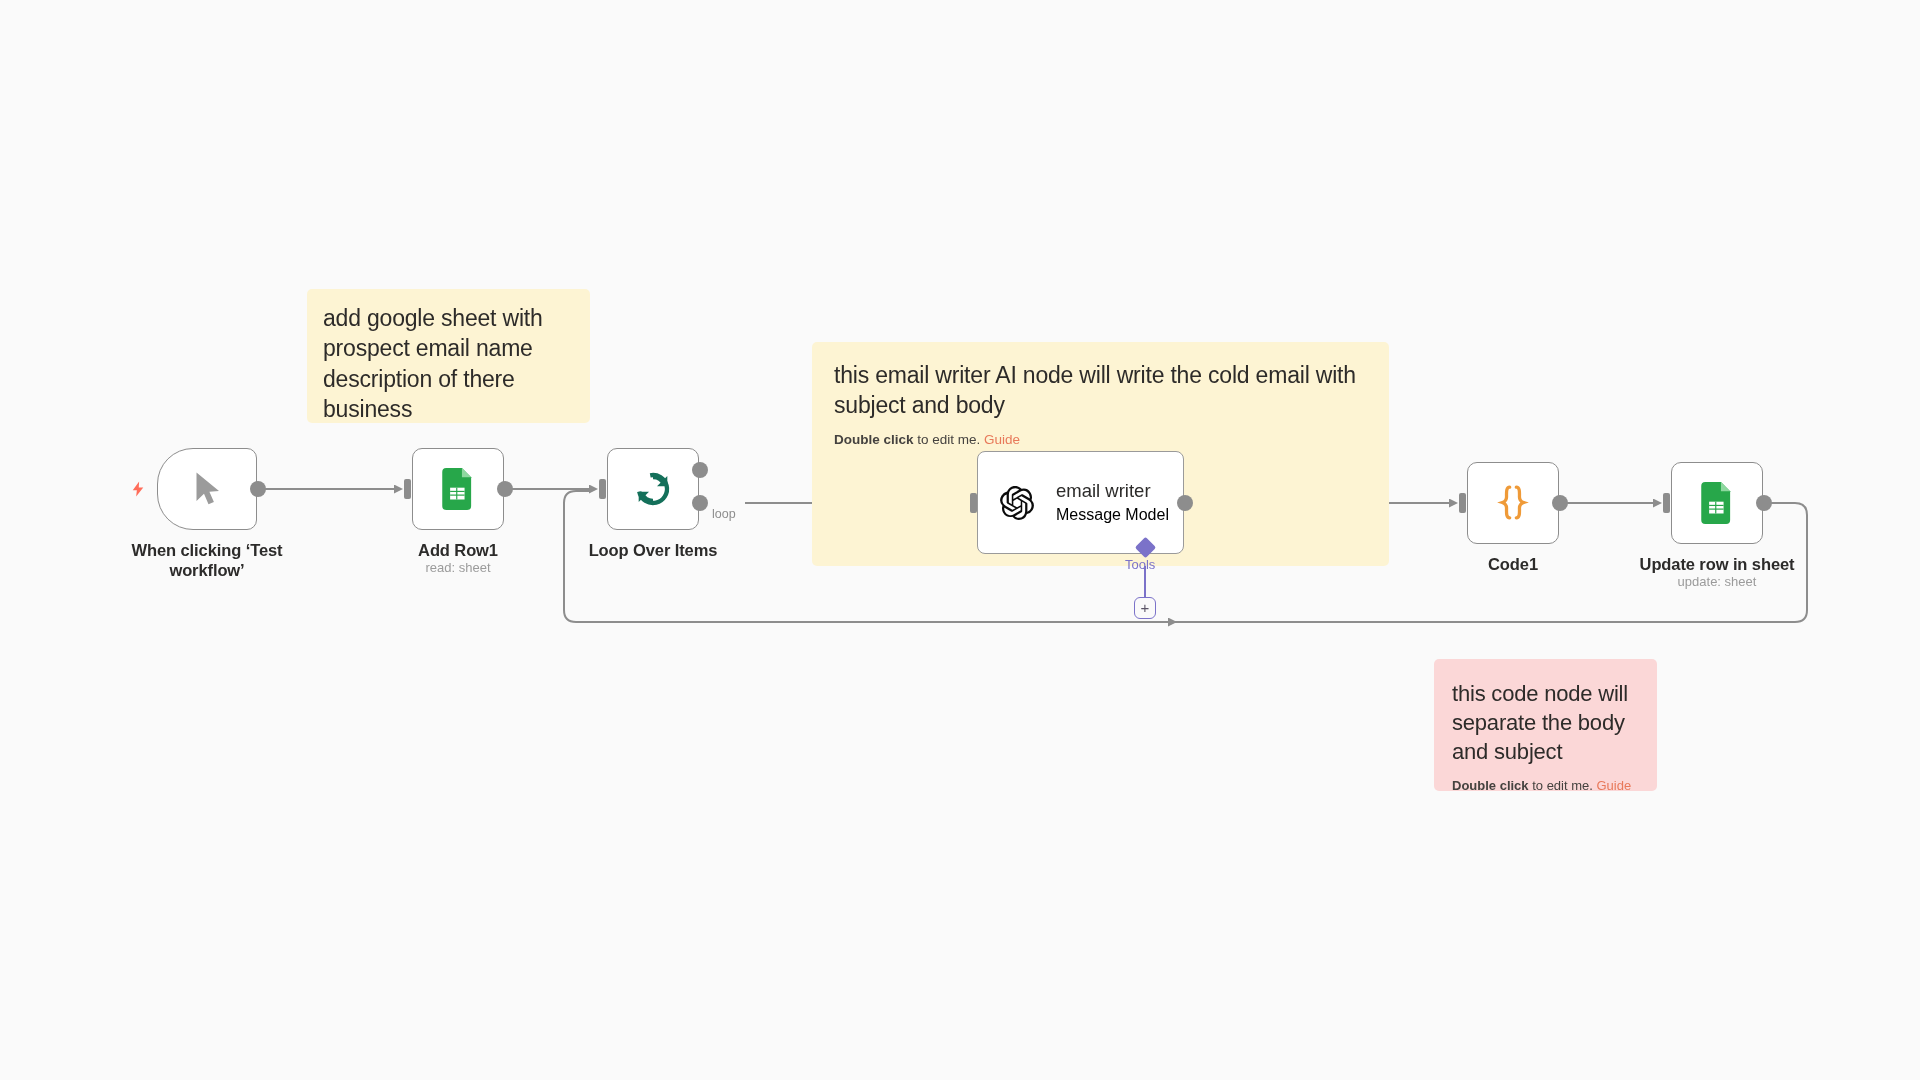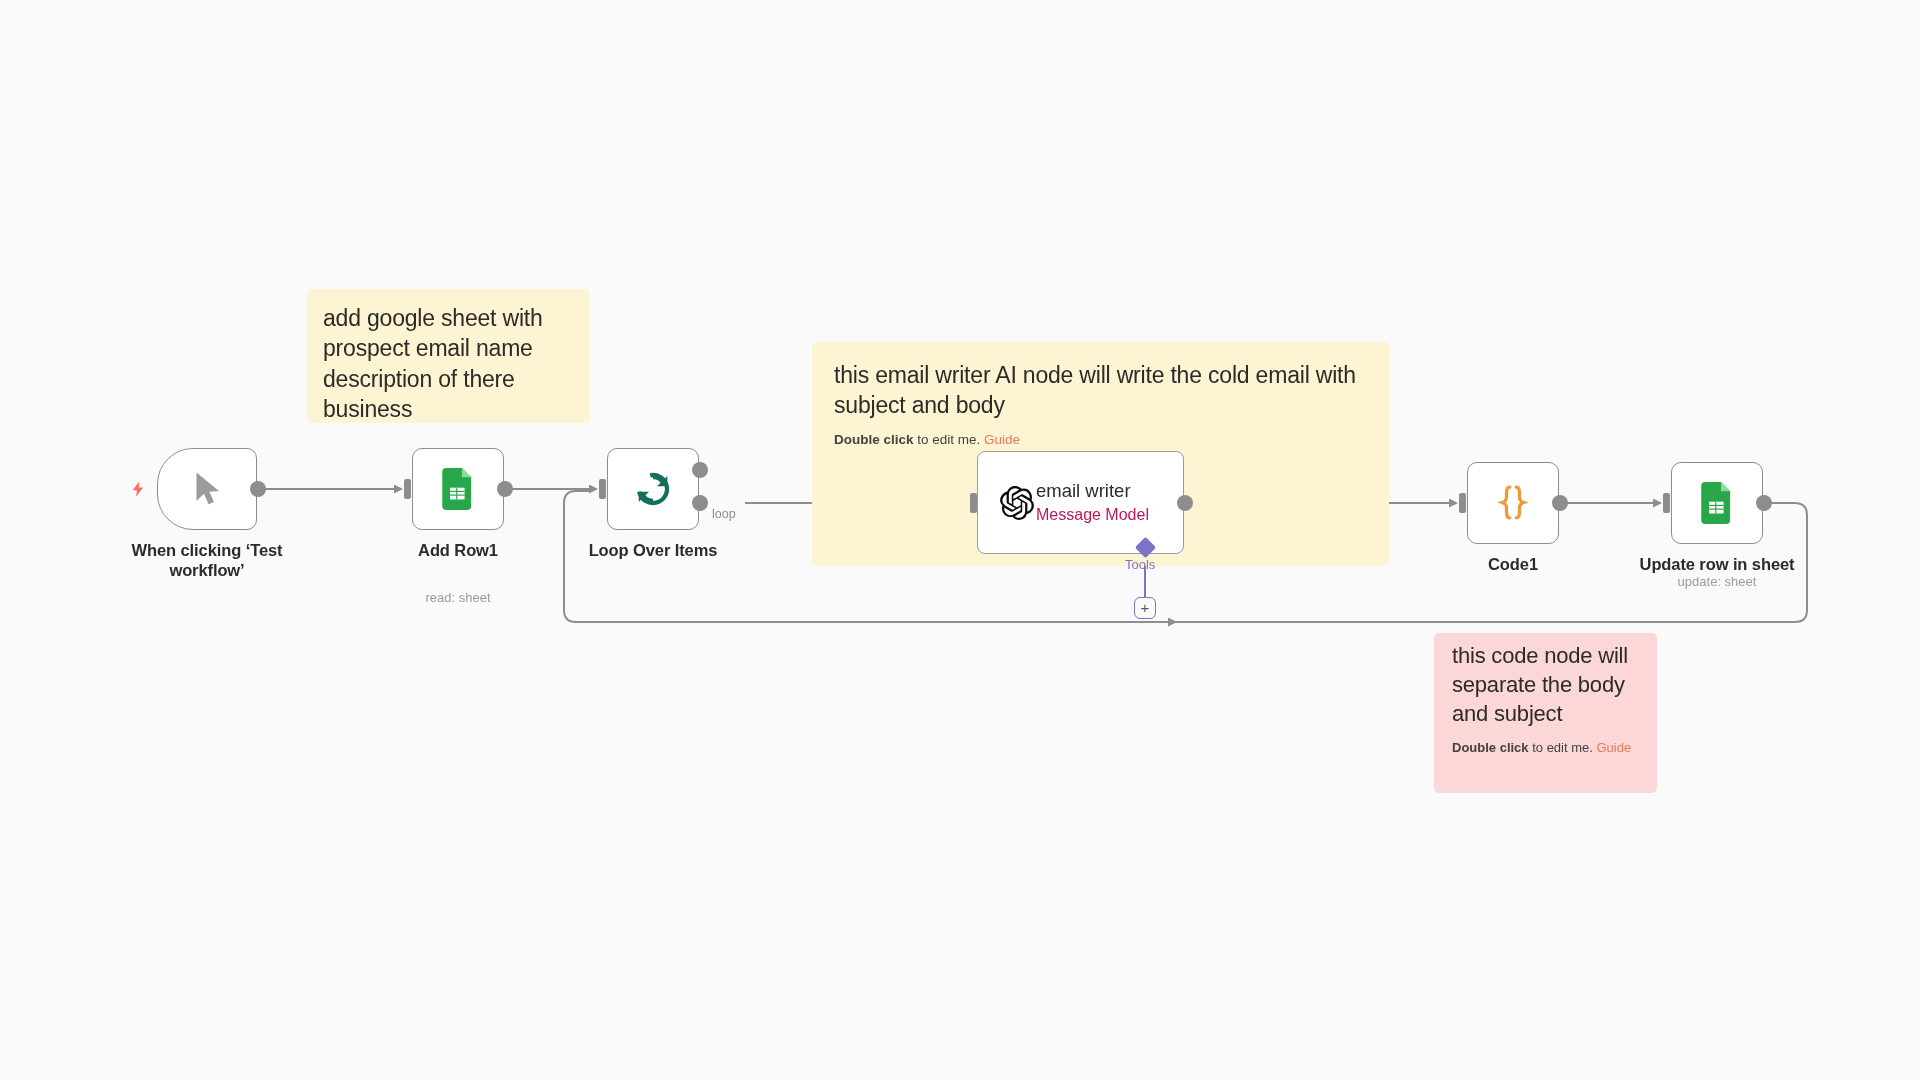--- a/index.html
+++ b/index.html
@@ -98,32 +98,32 @@
     text-align: center;
     font-size: 13px;
     font-weight: 400;
     color: #9b9b9b;
   }
 
   .wide-labels {
     display: flex;
     flex-direction: column;
     justify-content: center;
-    margin-left: 2px;
+    margin-left: 22px;
   }
   .wide-labels .wt {
     font-size: 18.5px;
     font-weight: 400;
     color: #2c2b2a;
     line-height: 1.25;
   }
   .wide-labels .ws {
     font-size: 16px;
     font-weight: 400;
-    color: #be185d;
+    color: #000000;
     line-height: 1.3;
     margin-top: 3px;
   }
 
   
   .port-out {
     position: absolute;
     width: 16px; height: 16px;
     border-radius: 50%;
     background: #8d8d8d;
@@ -214,21 +214,21 @@
 
   <div class="sticky yellow" style="left:812px; top:342px; width:577px; height:224px; padding:18px 22px;">
     <h2>this email writer AI node will write the cold email with subject and body</h2>
     <div class="sub">
       <div>
         <b>Double click</b><span> to edit me. </span><span class="guide">Guide</span>
       </div>
     </div>
   </div>
 
-  <div class="sticky pink small" style="left:1434px; top:633px; width:223px; height:160px; padding:8px 18px;">
+  <div class="sticky pink small" style="left:1434px; top:659px; width:223px; height:132px; padding:20px 18px;">
     <h2>this code node will separate the body and subject</h2>
     <div class="sub">
       <div>
         <b>Double click</b><span> to edit me. </span><span class="guide">Guide</span>
       </div>
     </div>
   </div>
 
   <div class="bolt" style="left:129px; top:478px;">
     <svg class="icon-svg" width="18" height="22" viewBox="0 0 24 24">
@@ -250,21 +250,21 @@
       <path d="M3 0 H15 L22 7 V29 A3 3 0 0 1 19 32 H3 A3 3 0 0 1 0 29 V3 A3 3 0 0 1 3 0 Z" fill="#27a74a"></path>
       <path d="M15 0 L22 7 H15 Z" fill="#8ed89f"></path>
       <rect x="6" y="15" width="11" height="9" fill="#ffffff"></rect>
       <rect x="6" y="17.4" width="11" height="0.9" fill="#27a74a"></rect>
       <rect x="6" y="20.2" width="11" height="0.9" fill="#27a74a"></rect>
       <rect x="10.6" y="15" width="0.9" height="9" fill="#27a74a"></rect>
     </svg>
   </div>
   <div class="port-out" style="left:497px; top:481px;"></div>
   <div class="node-title" style="left:388px; top:540px; width:140px;">Add Row1</div>
-  <div class="node-subtitle" style="left:388px; top:590px; width:140px;">read: sheet</div>
+  <div class="node-subtitle" style="left:388px; top:560px; width:140px;">read: sheet</div>
 
   <div class="port-in" style="left:599px; top:479px;"></div>
   <div class="node" style="left:607px; top:448px; width:92px; height:82px;">
     <svg class="icon-svg" width="40" height="40" viewBox="0 0 24 24">
       <path d="M12 3.5 A8.5 8.5 0 0 1 20.2 9.6 L17.4 9.6 A5.8 5.8 0 0 0 12 6.2 Z" fill="#14705a"></path>
       <path d="M20.6 4.2 L20.6 10.4 L14.4 10.4 Z" fill="#14705a"></path>
       <path d="M12 20.5 A8.5 8.5 0 0 1 3.8 14.4 L6.6 14.4 A5.8 5.8 0 0 0 12 17.8 Z" fill="#14705a"></path>
       <path d="M3.4 19.8 L3.4 13.6 L9.6 13.6 Z" fill="#14705a"></path>
       <circle cx="12" cy="12" r="8.4" fill="none" stroke="#14705a" stroke-width="2.6" stroke-dasharray="20 13" transform="rotate(32 12 12)"></circle>
     </svg>

